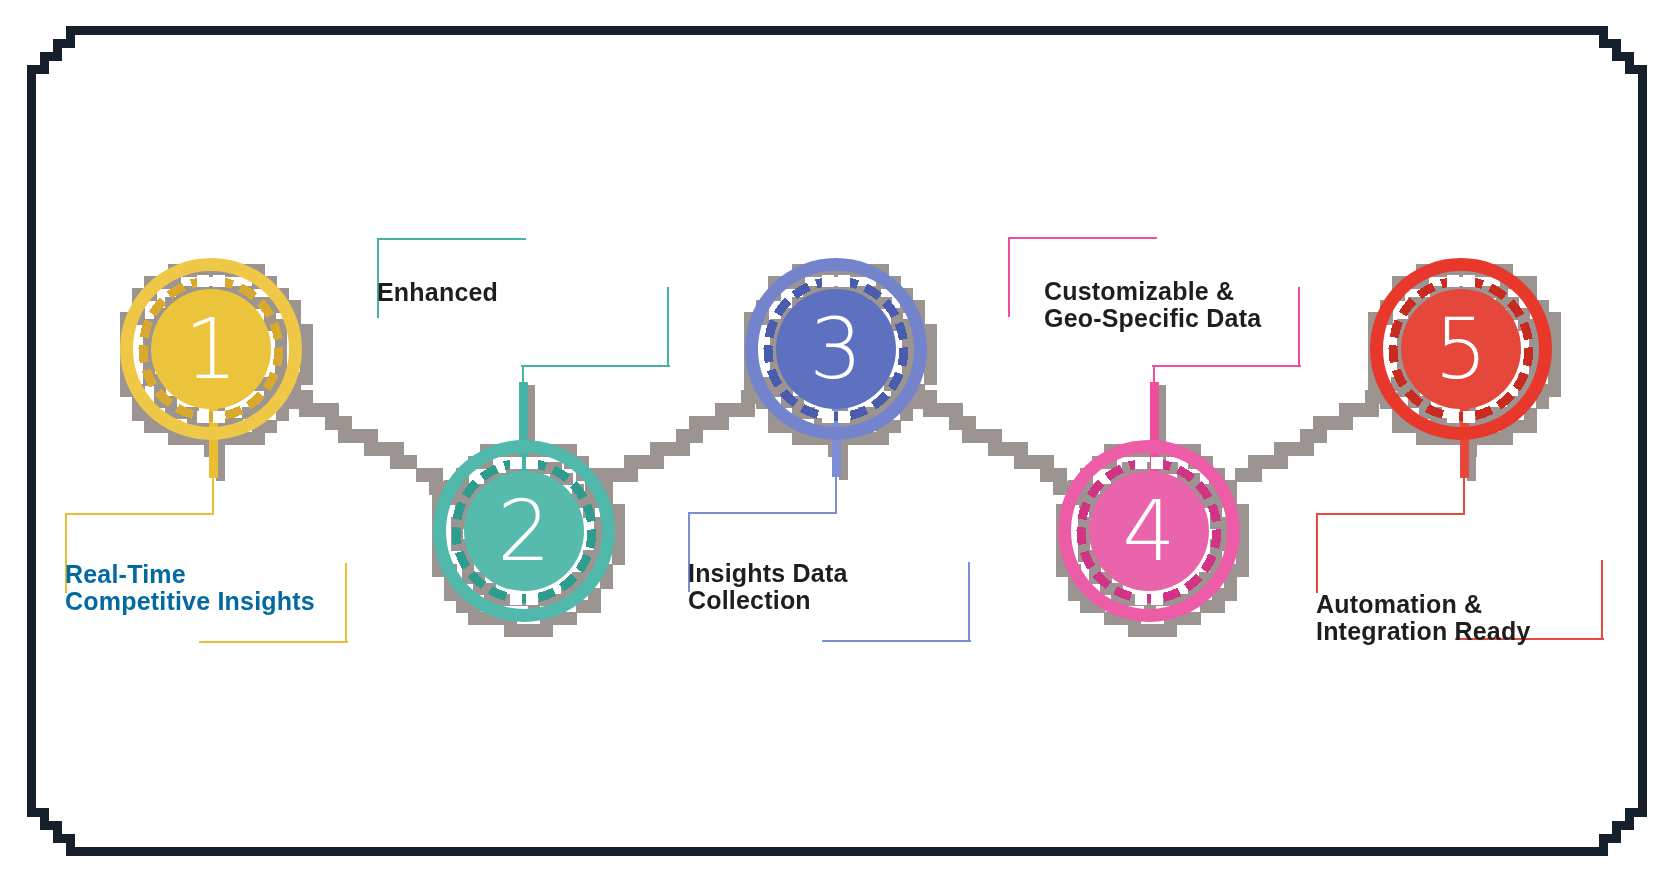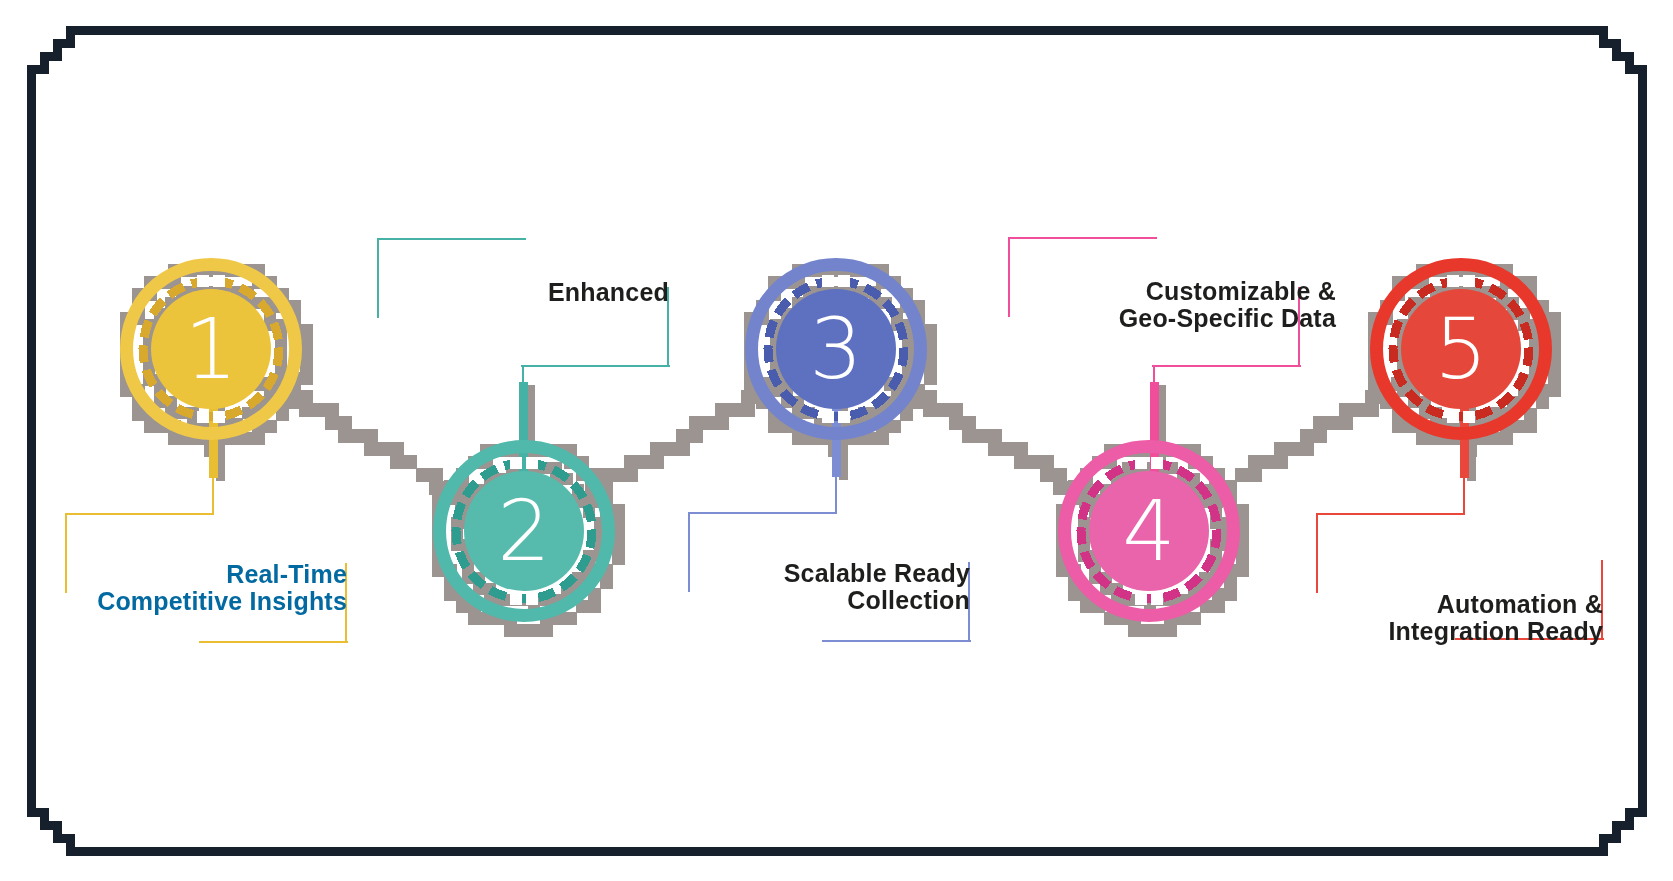--- a/index.html
+++ b/index.html
@@ -26,21 +26,21 @@
     position:absolute;left:0;top:0;width:182px;height:182px;
     display:flex;align-items:center;justify-content:center;
     color:#ffffff;
     font-family:"DejaVu Sans ExtraLight","DejaVu Sans",sans-serif;
     font-weight:200;
     font-size:84px;line-height:1;
     user-select:none;
   }
   .step-label{
     position:absolute;
-    text-align:right;
+    text-align:left;
     color:#1E1E1C;
     font-weight:bold;
     font-size:25px;line-height:27px;
     letter-spacing:0.2px;
   }
 </style>
 </head>
 <body>
 
 <div class="canvas">
@@ -787,21 +787,21 @@
   <div class="step-label" style="left: 377px; top: 279px; width: 292px; color: rgb(30, 30, 28);">
     <div>Enhanced</div>
   </div>
 
   <div class="step-circle" style="left:745px;top:258px;">
     <div class="step-ring" style="border-color: rgb(115, 132, 204);"></div>
     <div class="step-disc" style="background: rgb(94, 112, 192);"></div>
     <span class="step-num" style="color: rgb(255, 255, 255);">3</span>
   </div>
   <div class="step-label" style="left: 688px; top: 560px; width: 282px; color: rgb(30, 30, 28);">
-    <div>Scalable Ready</div>
+    <div>Insights Data</div>
     <div>Collection</div>
   </div>
 
   <div class="step-circle" style="left:1058px;top:440px;">
     <div class="step-ring" style="border-color: rgb(236, 92, 167);"></div>
     <div class="step-disc" style="background: rgb(233, 100, 171);"></div>
     <span class="step-num" style="color: rgb(255, 255, 255);">4</span>
   </div>
   <div class="step-label" style="left: 1008px; top: 278px; width: 292px; color: rgb(30, 30, 28); padding-left: 36px;">
     <div>Customizable &amp;</div>

